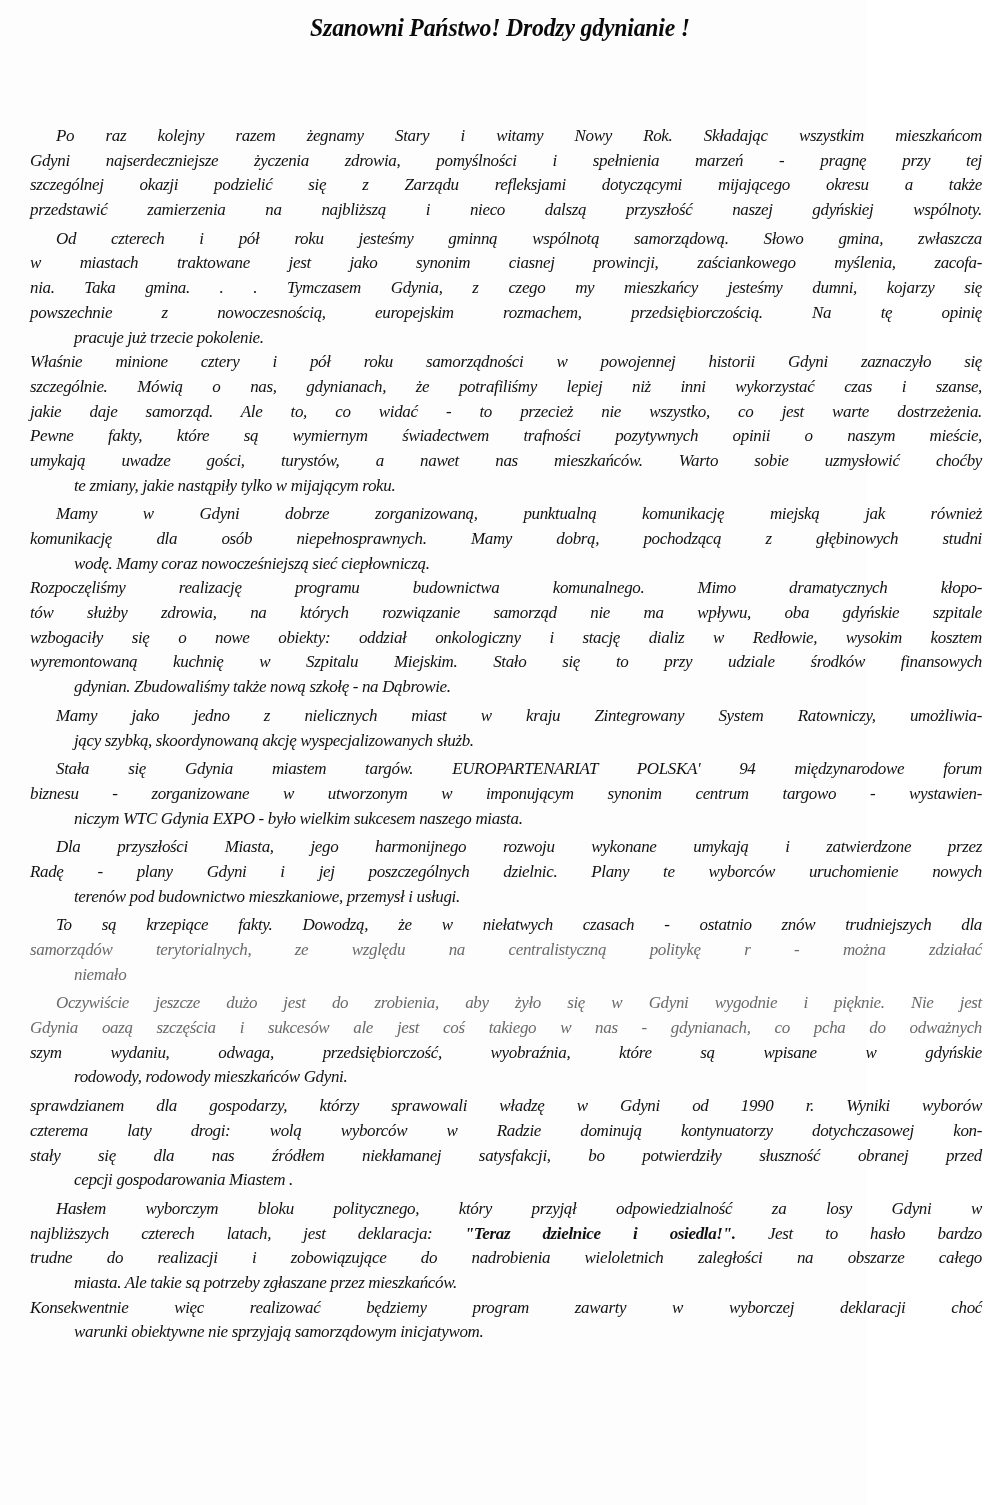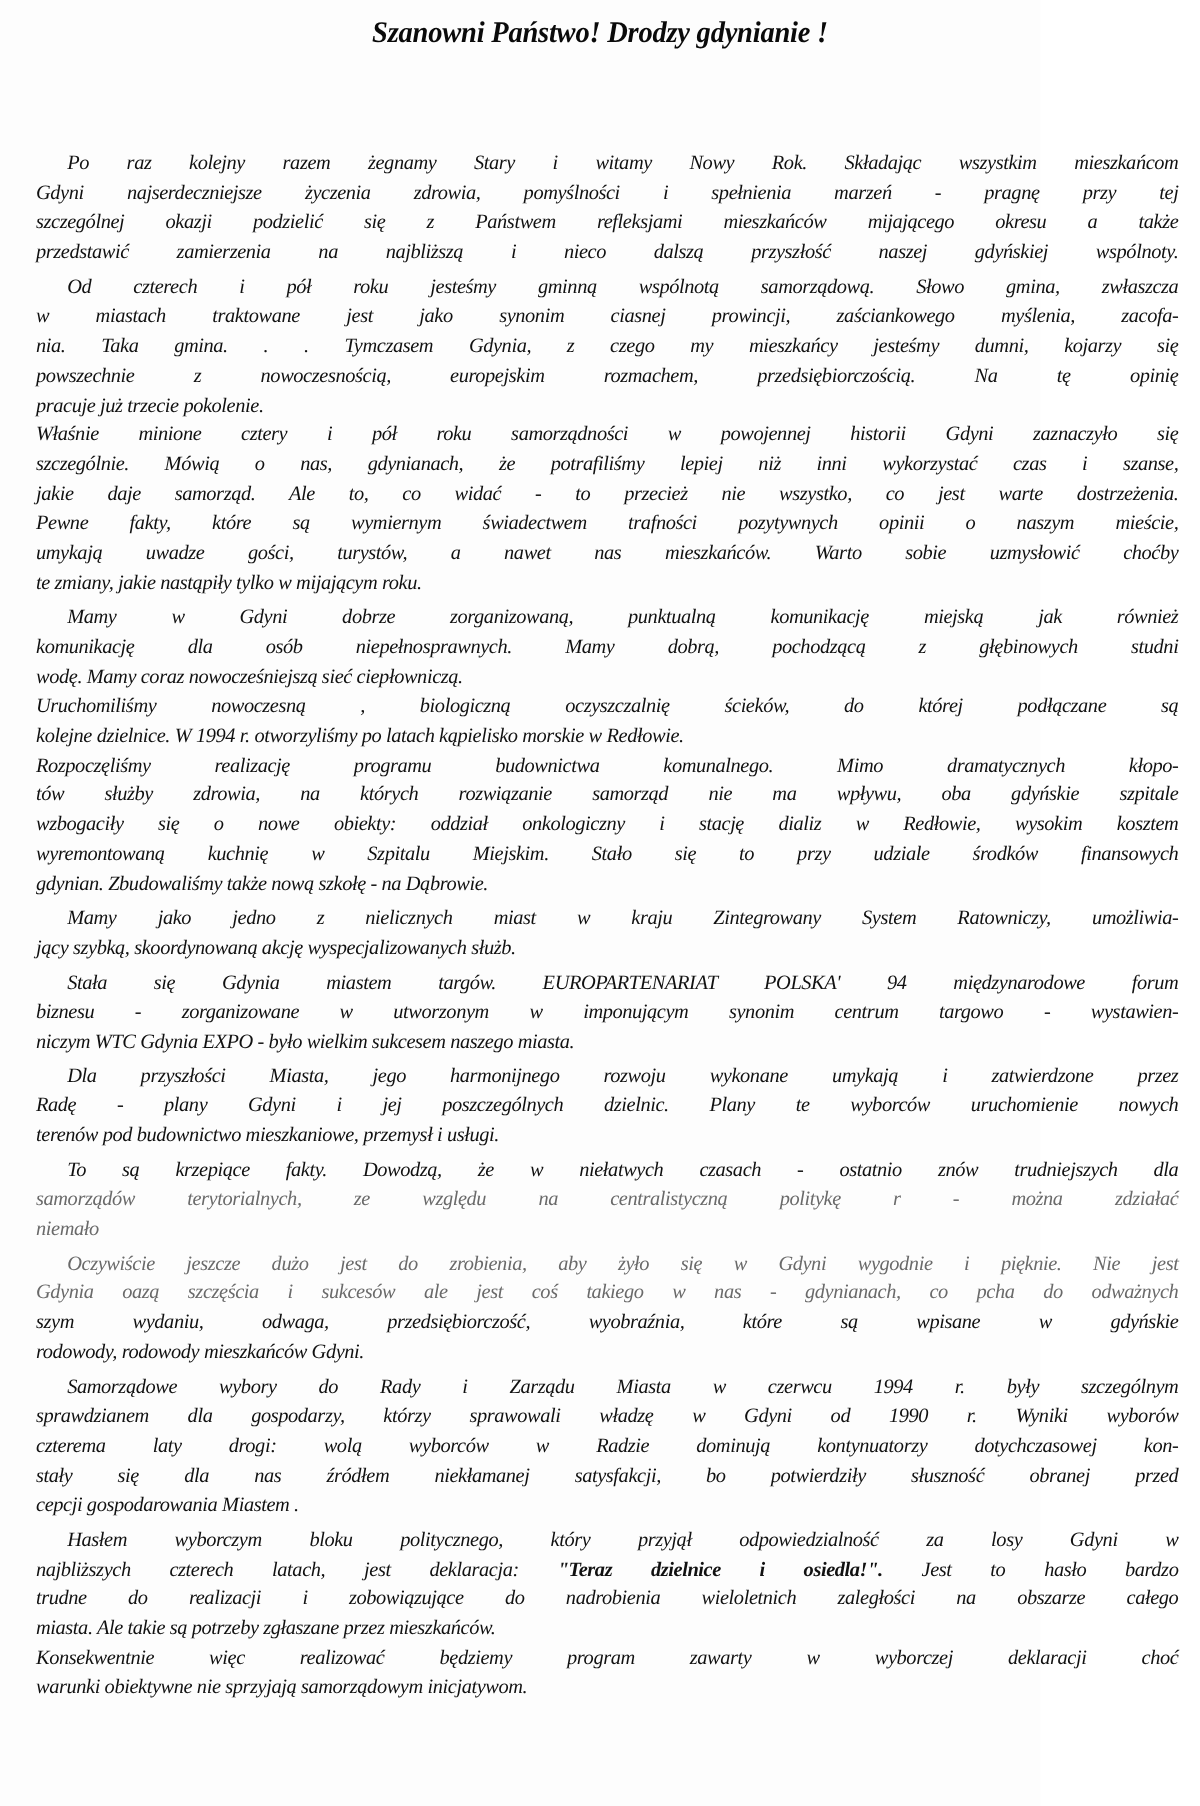--- a/index.html
+++ b/index.html
@@ -50,40 +50,41 @@
       font-style: italic;
       font-size: 17px;
       white-space: nowrap;
       text-align: justify;
       text-align-last: justify;
       transform-origin: left center;
       letter-spacing: -0.35px;
     }
     .line.last {
       text-align-last: left;
+      margin-left: 44px;
     }
     .line.indent {
       padding-left: 26px;
     }
     .gap { display: block; height: 4px; }
     .faded { color: #6a6a6a; }
     .bold { font-weight: bold; font-style: italic; }
   </style>
 </head>
 <body>
 
 <div class="page">
   <div class="title">Szanowni Państwo!  Drodzy gdynianie !</div>
 
   <div class="body">
 
     <div class="para">
       <span class="line indent">Po raz kolejny razem żegnamy Stary i witamy Nowy Rok. Składając wszystkim mieszkańcom</span>
       <span class="line">Gdyni najserdeczniejsze życzenia zdrowia, pomyślności i spełnienia marzeń - pragnę przy tej</span>
-      <span class="line">szczególnej okazji podzielić się z Państwem refleksjami mieszkańców mijającego okresu a także</span>
+      <span class="line">szczególnej okazji podzielić się z Zarządu refleksjami dotyczącymi mijającego okresu a także</span>
       <span class="line">przedstawić zamierzenia na najbliższą i nieco dalszą przyszłość naszej gdyńskiej wspólnoty.</span>
     </div>
     <span class="gap"></span>
 
     <div class="para">
       <span class="line indent">Od czterech i pół roku jesteśmy gminną wspólnotą samorządową. Słowo gmina, zwłaszcza</span>
       <span class="line">w miastach traktowane jest jako synonim ciasnej prowincji, zaściankowego myślenia, zacofa-</span>
       <span class="line">nia. Taka gmina. . . Tymczasem Gdynia, z czego my mieszkańcy jesteśmy dumni, kojarzy się</span>
       <span class="line">powszechnie z nowoczesnością, europejskim rozmachem, przedsiębiorczością. Na tę opinię</span>
       <span class="line last">pracuje już trzecie pokolenie.</span>
@@ -98,24 +99,20 @@
       <span class="line last">te zmiany, jakie nastąpiły tylko w mijającym roku.</span>
     </div>
     <span class="gap"></span>
 
     <div class="para">
       <span class="line indent">Mamy w Gdyni dobrze zorganizowaną, punktualną komunikację miejską jak również</span>
       <span class="line">komunikację dla osób niepełnosprawnych. Mamy dobrą, pochodzącą z głębinowych studni</span>
       <span class="line last">wodę. Mamy coraz nowocześniejszą sieć ciepłowniczą.</span>
     </div>
 
-    <div class="para">
-      <span class="line">Uruchomiliśmy nowoczesną , biologiczną oczyszczalnię ścieków, do której podłączane są</span>
-      <span class="line last">kolejne dzielnice. W 1994 r. otworzyliśmy po latach kąpielisko morskie w Redłowie.</span>
-    </div>
 
     <div class="para">
       <span class="line">Rozpoczęliśmy realizację programu budownictwa komunalnego. Mimo dramatycznych kłopo-</span>
       <span class="line">tów służby zdrowia, na których rozwiązanie samorząd nie ma wpływu, oba gdyńskie szpitale</span>
       <span class="line">wzbogaciły się o nowe obiekty: oddział onkologiczny i stację dializ w Redłowie, wysokim kosztem</span>
       <span class="line">wyremontowaną kuchnię w Szpitalu Miejskim. Stało się to przy udziale środków finansowych</span>
       <span class="line last">gdynian. Zbudowaliśmy także nową szkołę - na Dąbrowie.</span>
     </div>
     <span class="gap"></span>
 
@@ -148,21 +145,20 @@
 
     <div class="para">
       <span class="line indent faded">Oczywiście jeszcze dużo jest do zrobienia, aby żyło się w Gdyni wygodnie i pięknie. Nie jest</span>
       <span class="line faded">Gdynia oazą szczęścia i sukcesów ale jest coś takiego w nas - gdynianach, co pcha do odważnych</span>
       <span class="line">szym wydaniu, odwaga, przedsiębiorczość, wyobraźnia, które są wpisane w gdyńskie</span>
       <span class="line last">rodowody, rodowody mieszkańców Gdyni.</span>
     </div>
     <span class="gap"></span>
 
     <div class="para">
-      <span class="line indent">Samorządowe wybory do Rady i Zarządu Miasta w czerwcu 1994 r. były szczególnym</span>
       <span class="line">sprawdzianem dla gospodarzy, którzy sprawowali władzę w Gdyni od 1990 r. Wyniki wyborów</span>
       <span class="line">czterema laty drogi: wolą wyborców w Radzie dominują kontynuatorzy dotychczasowej kon-</span>
       <span class="line">stały się dla nas źródłem niekłamanej satysfakcji, bo potwierdziły słuszność obranej przed</span>
       <span class="line last">cepcji gospodarowania Miastem .</span>
     </div>
     <span class="gap"></span>
 
     <div class="para">
       <span class="line indent">
         <span>Hasłem wyborczym bloku politycznego, który przyjął odpowiedzialność za losy Gdyni w</span>

